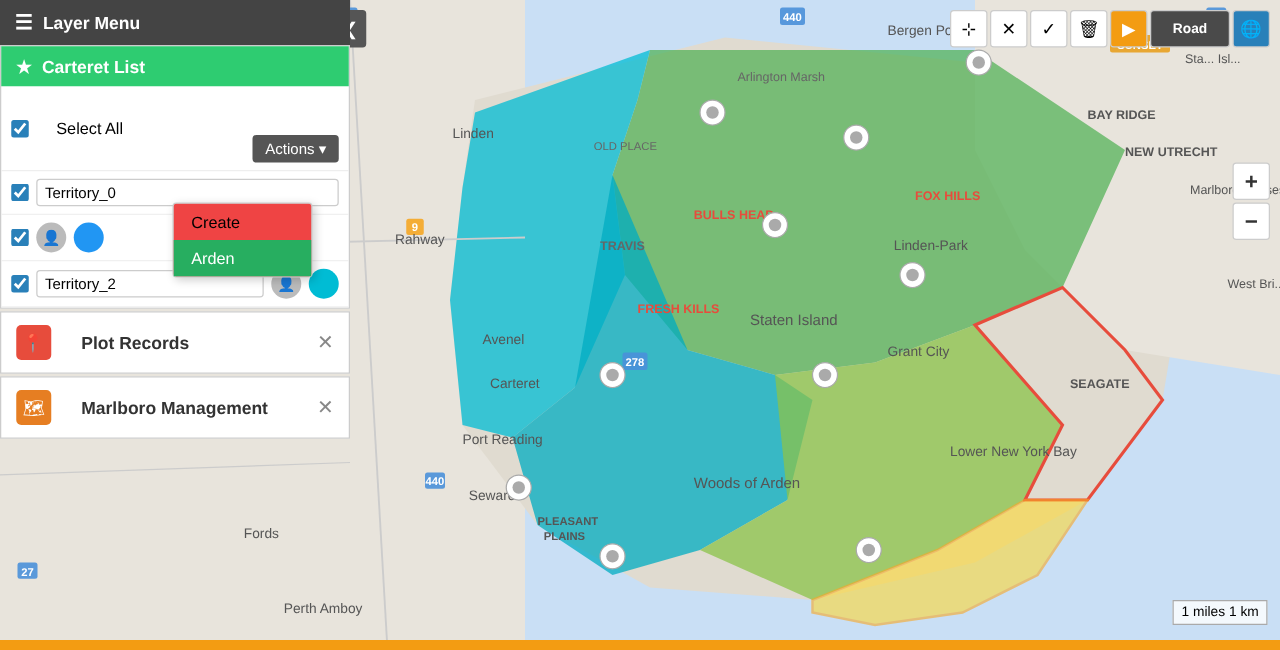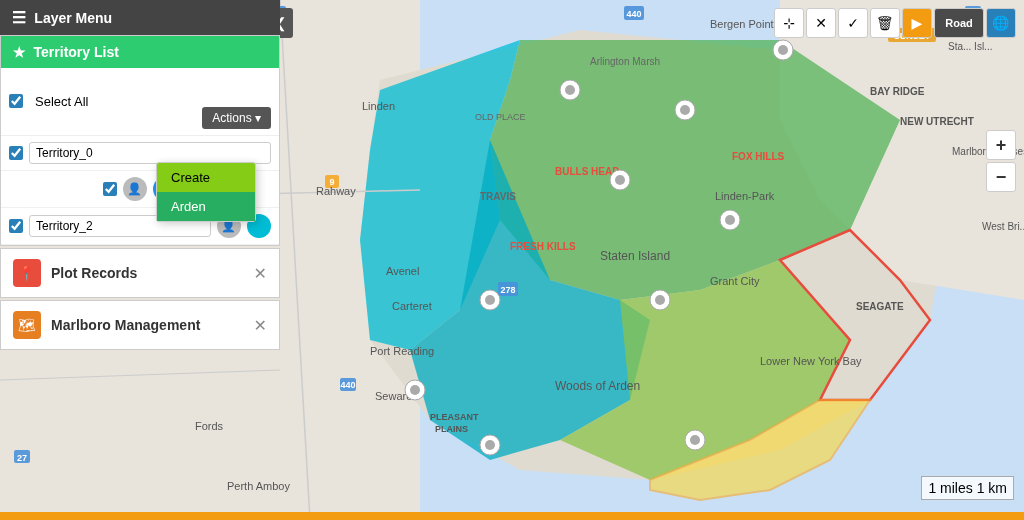--- a/index.html
+++ b/index.html
@@ -72,21 +72,21 @@
       width: 30px; height: 30px;
       cursor: pointer;
       display: flex; align-items: center; justify-content: center;
       font-size: 14px;
     }
     .map-ctrl-btn.active-road {
       background: #4a4a4a;
       color: white;
       font-weight: bold;
       font-size: 11px;
-      width: 50px;
+      width: 64px;
     }
     .map-ctrl-btn.globe { background: #2980b9; color: white; }
 
     
     #zoom-controls {
       position: absolute;
       right: 8px;
       top: 130px;
       display: flex;
       flex-direction: column;
@@ -105,21 +105,21 @@
       color: #333;
     }
 
     
     #scale-bar {
       position: absolute;
       bottom: 20px; right: 10px;
       background: rgba(255,255,255,0.8);
       border: 1px solid #aaa;
       padding: 3px 6px;
-      font-size: 14px;
+      font-size: 11px;
       z-index: 100;
     }
 
     
     #sidebar {
       position: absolute;
       top: 0; left: 0;
       width: 280px;
       z-index: 200;
       display: flex;
@@ -161,64 +161,63 @@
     #territory-list-controls {
       padding: 6px 8px;
       display: flex;
       align-items: center;
       justify-content: space-between;
       border-bottom: 1px solid #eee;
     }
 
     .select-all-row {
       display: flex;
-      align-items: flex-start;
-      gap: 12px;
+      align-items: flex-end;
+      gap: 22px;
     }
 
     .actions-btn {
       background: #555;
       color: white;
       border: none;
       border-radius: 3px;
       padding: 4px 10px;
       cursor: pointer;
       font-size: 12px;
       display: flex;
       align-items: center;
       gap: 4px;
       margin-top: 33px;
     }
 
     
     #actions-dropdown {
       position: absolute;
       top: 162px;
-      left: 156px;
-      background: #84cc16;
+      left: 138px;
+      background: #ef4444;
       border: 1px solid #ccc;
       border-radius: 3px;
       box-shadow: 2px 2px 8px rgba(0,0,0,0.2);
       z-index: 300;
-      width: 100px;
+      width: 112px;
     }
     .dropdown-item {
       padding: 7px 14px;
       cursor: pointer;
       font-size: 13px;
     }
     .dropdown-item.active { background: #27ae60; color: white; }
 
     .territory-item {
       padding: 6px 8px;
       display: flex;
       align-items: center;
       gap: 6px;
       border-bottom: 1px solid #f0f0f0;
-      justify-content: center;
     }
 
     .territory-name-input {
       flex: 1;
       border: 1px solid #ccc;
       border-radius: 3px;
       padding: 3px 6px;
       font-size: 12px;
     }
 
@@ -285,20 +284,21 @@
     .close-btn {
       cursor: pointer;
       font-size: 16px;
       color: #888;
     }
 
     .panel-title {
       font-size: 14px;
       font-weight: bold;
       color: #333;
+      margin-left: 14px;
     }
 
     
     #bottom-bar {
       position: absolute;
       bottom: 0; left: 0; right: 0;
       height: 8px;
       background: #f39c12;
       z-index: 50;
     }
@@ -466,21 +466,21 @@
 <div id="sidebar">
 
   <div id="layer-menu">
     <span class="layer-icon">☰</span>
     <span>Layer Menu</span>
   </div>
 
   <div id="territory-list-panel">
     <div id="territory-list-header">
       <span>★</span>
-      <span>Territory List</span>
+      <span>Carteret List</span>
     </div>
 
     <div id="territory-list-controls">
       <div class="select-all-row">
         <input type="checkbox" checked="" style="">
         <span>Select All</span>
       </div>
       <button class="actions-btn">
         <span>Actions ▾</span>
       </button>

